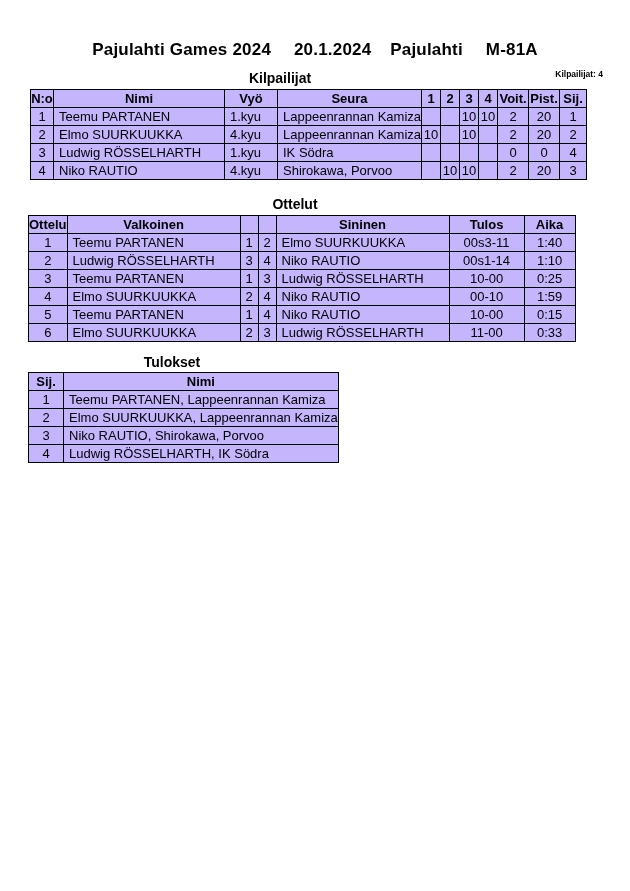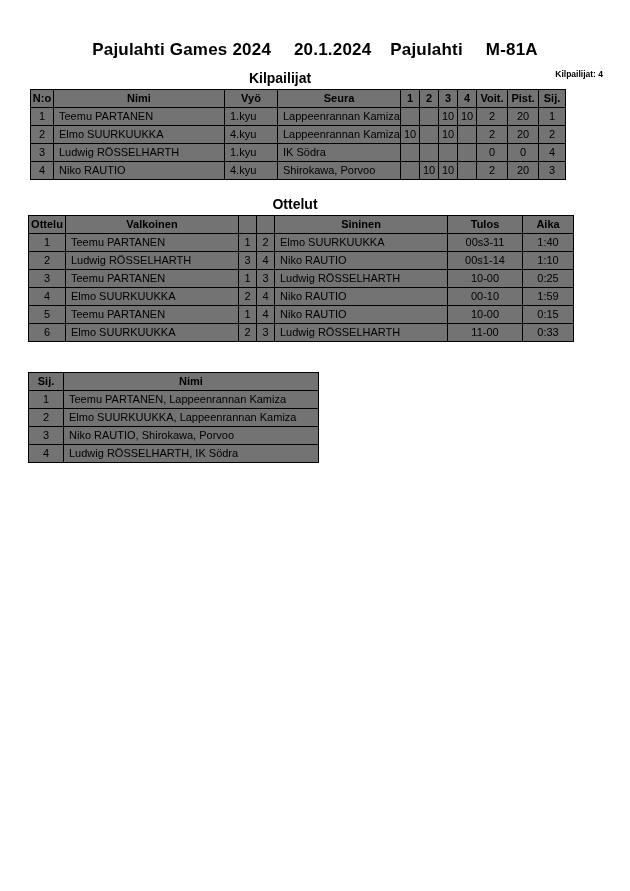--- a/index.html
+++ b/index.html
@@ -48,22 +48,22 @@
     right: 27px;
     top: 69px;
     font-size: 8.5px;
     font-weight: bold;
   }
 
   
   table.grid {
     position: absolute;
     border-collapse: collapse;
-    font-size: 11px;
-    background: #737373;
+    font-size: 13px;
+    background: #c4b5fd;
   }
   table.grid th, table.grid td {
     border: 1px solid #000000;
     padding: 0;
     height: 17px;
     line-height: 17px;
     font-weight: normal;
     overflow: hidden;
     white-space: nowrap;
   }
@@ -255,20 +255,21 @@
         <td class="l">Elmo SUURKUUKKA</td>
         <td class="c">2</td>
         <td class="c">3</td>
         <td class="l">Ludwig RÖSSELHARTH</td>
         <td class="c">11-00</td>
         <td class="c">0:33</td>
       </tr>
     </tbody>
   </table>
 
+  <div class="section-caption" style="top:354px; left:28px; width:288px;">Tulokset</div>
 
   <table class="grid" id="results-table">
     <thead>
       <tr>
         <th class="col-place">Sij.</th>
         <th class="col-rname">Nimi</th>
       </tr>
     </thead>
     <tbody>
       <tr>

